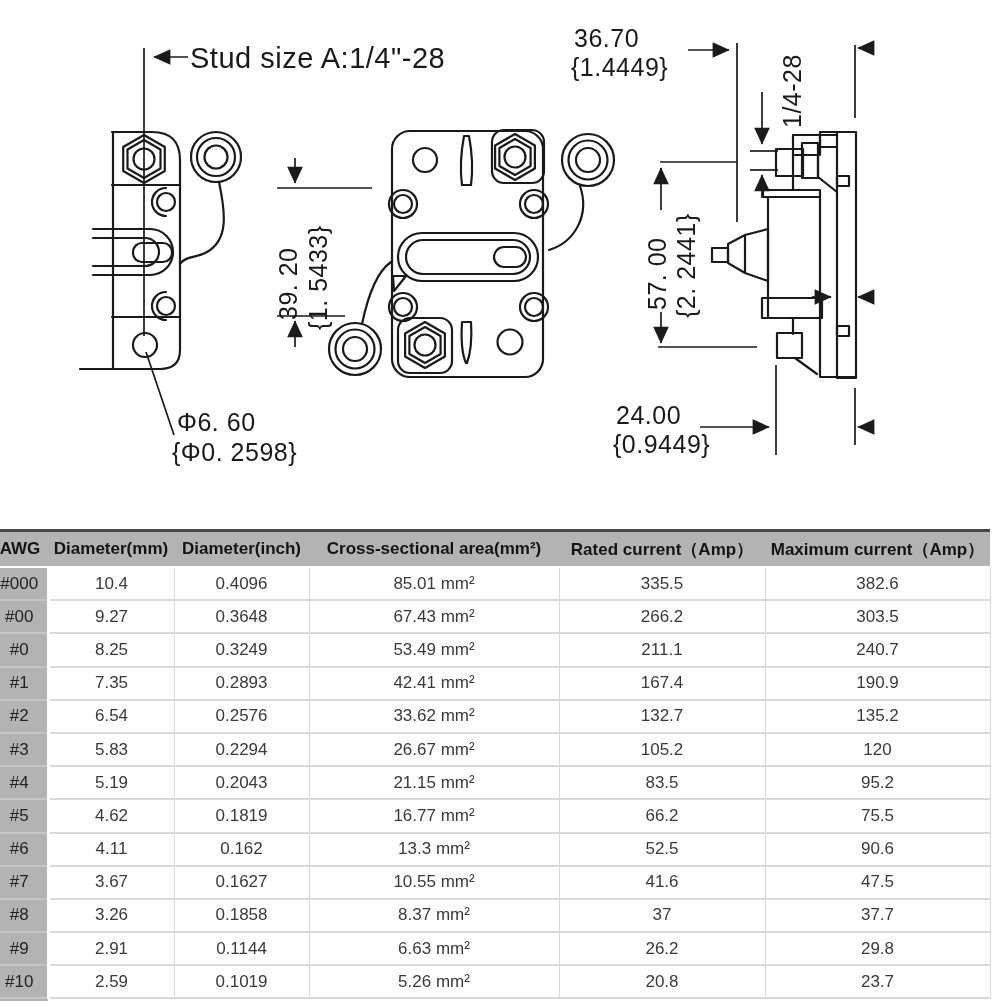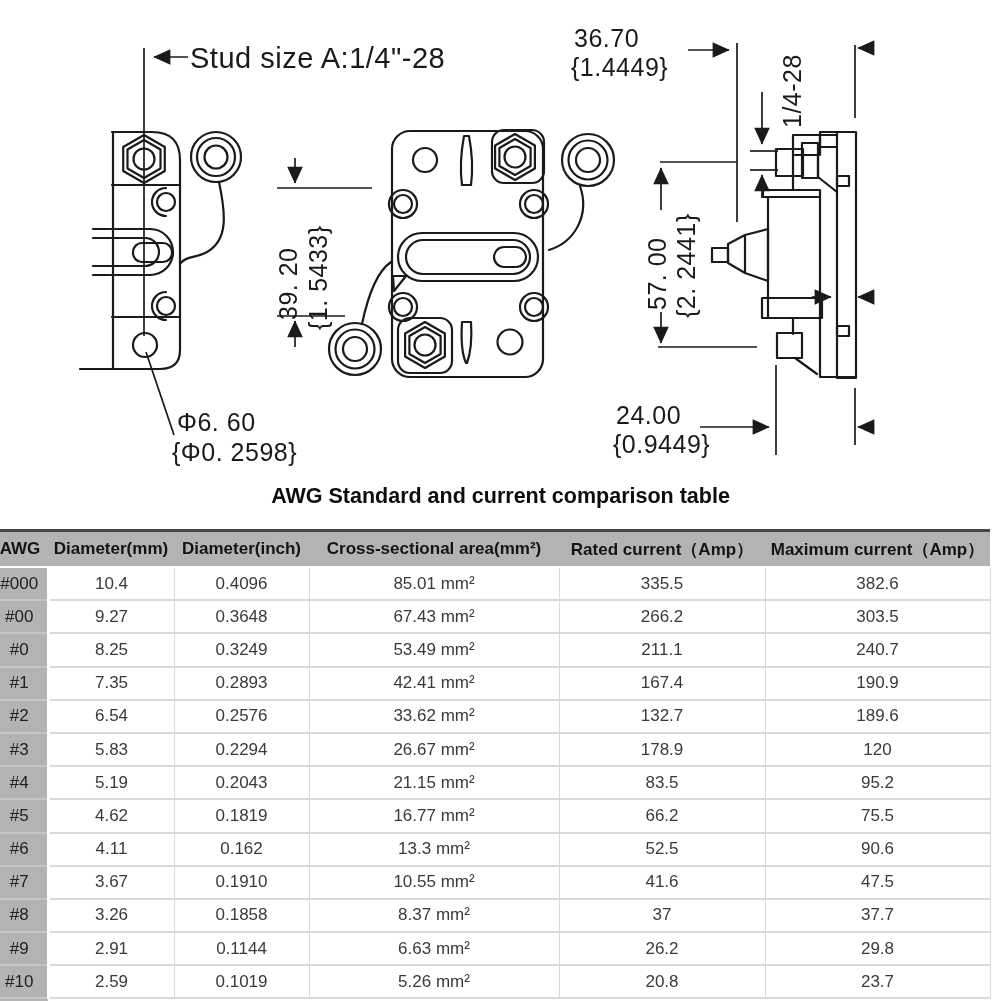--- a/index.html
+++ b/index.html
@@ -147,21 +147,20 @@
       <text class="dim" transform="translate(327,330) rotate(-90)">{1. 5433}</text>
       <text class="dim" transform="translate(666,310) rotate(-90)">57. 00</text>
       <text class="dim" transform="translate(695,318) rotate(-90)">{2. 2441}</text>
       <text class="dim" x="616" y="424">24.00</text>
       <text class="dim" x="613" y="453">{0.9449}</text>
       <text class="dim" x="177" y="431">Φ6. 60</text>
       <text class="dim" x="172" y="461">{Φ0. 2598}</text>
     </g>
   </svg>
 
-  <div class="tbl-title">AWG Standard and current comparison table</div>
 
   <table class="awg">
     <colgroup>
       <col style="width:56px">
         <col style="width:126px">
         <col style="width:135px">
       <col style="width:250px">
         <col style="width:206px">
         <col style="width:225px">
     </colgroup>
@@ -208,28 +207,28 @@
         <td>42.41 mm²</td>
         <td>167.4</td>
         <td>190.9</td>
       </tr>
         <tr>
         <th>#2</th>
         <td class="first">6.54</td>
         <td>0.2576</td>
         <td>33.62 mm²</td>
         <td>132.7</td>
-        <td>189.6</td>
+        <td>135.2</td>
       </tr>
         <tr>
         <th>#3</th>
         <td class="first">5.83</td>
         <td>0.2294</td>
         <td>26.67 mm²</td>
-        <td>178.9</td>
+        <td>105.2</td>
         <td>120</td>
       </tr>
         <tr>
         <th>#4</th>
         <td class="first">5.19</td>
         <td>0.2043</td>
         <td>21.15 mm²</td>
         <td>83.5</td>
         <td>95.2</td>
       </tr>
@@ -245,21 +244,21 @@
         <th>#6</th>
         <td class="first">4.11</td>
         <td>0.162</td>
         <td>13.3 mm²</td>
         <td>52.5</td>
         <td>90.6</td>
       </tr>
         <tr>
         <th>#7</th>
         <td class="first">3.67</td>
-        <td>0.1910</td>
+        <td>0.1627</td>
         <td>10.55 mm²</td>
         <td>41.6</td>
         <td>47.5</td>
       </tr>
         <tr>
         <th>#8</th>
         <td class="first">3.26</td>
         <td>0.1858</td>
         <td>8.37 mm²</td>
         <td>37</td>

